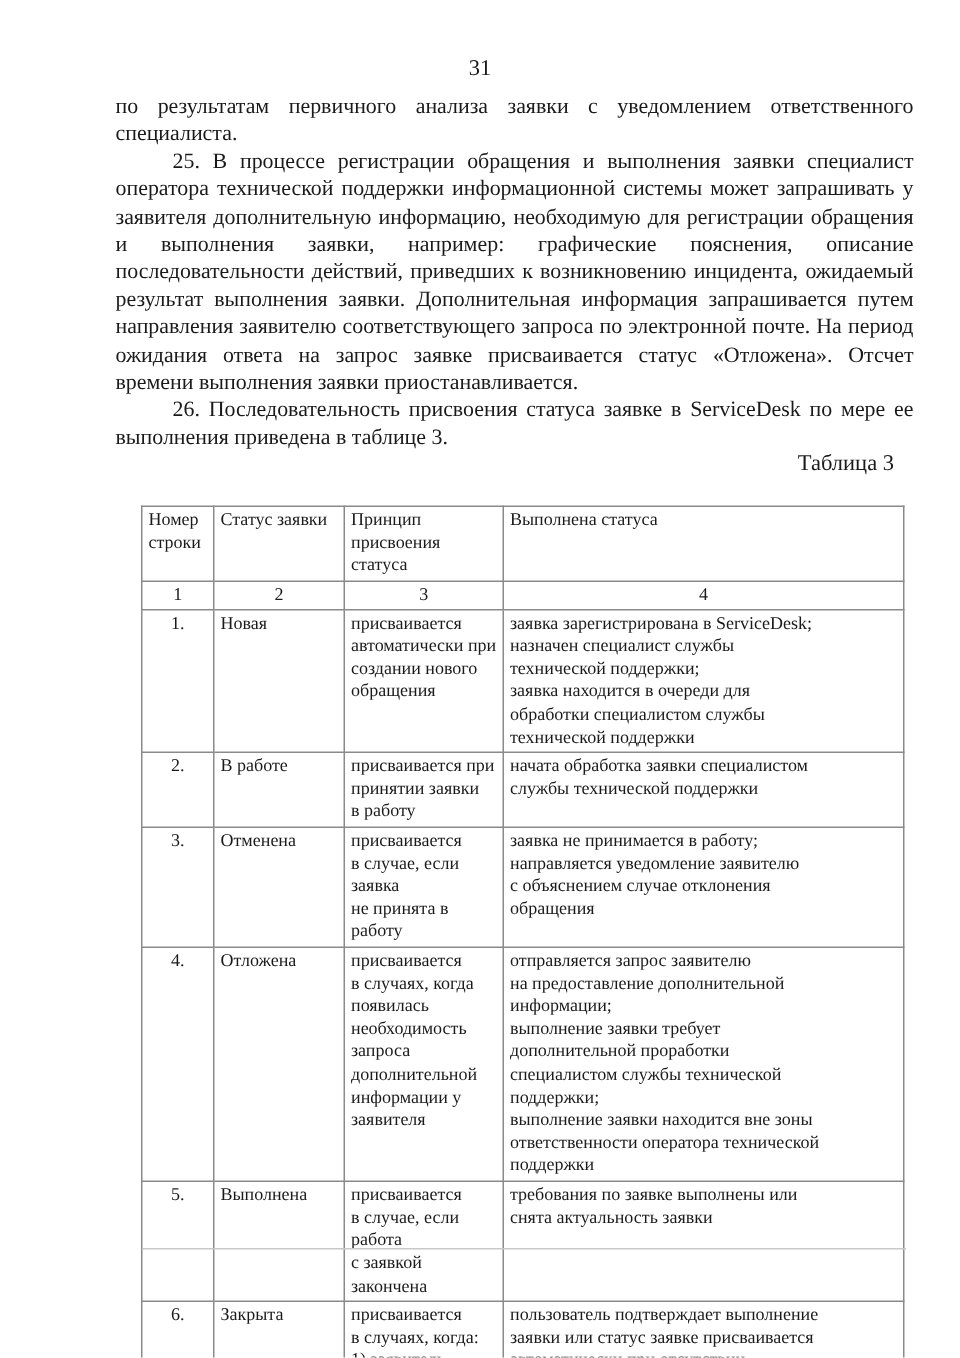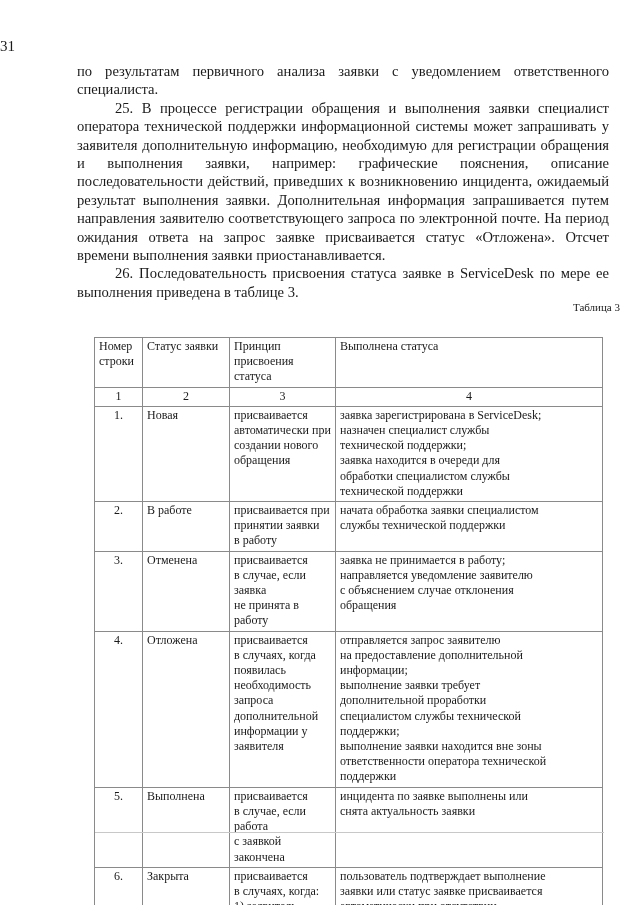--- a/index.html
+++ b/index.html
@@ -1,22 +1,22 @@
 <!DOCTYPE html>
 <html><head>
   <meta charset="utf-8">
   <style>
     html, body { margin: 0; padding: 0; background: #ffffff; }
     body { width: 640px; height: 905px; position: relative; overflow: hidden;
       font-family: "Liberation Serif", "DejaVu Serif", serif; color: #1a1a1a; }
-    .page-number { position: absolute; top: 38px; left: 0; width: 640px; text-align: left; font-size: 15px; }
+    .page-number { position: absolute; top: 38px; left: 0; width: 640px; text-align: center; font-size: 15px; }
     .body-text { position: absolute; left: 77px; width: 532px; font-size: 14.6px; line-height: 18.4px; text-align: justify; }
     .p1 { top: 62px; font-family: Liberation Serif, serif; }
     .p { text-indent: 38px; margin: 0; }
-    .table-caption { position: absolute; top: 301px; right: 20px; font-size: 11px; }
+    .table-caption { position: absolute; top: 301px; right: 44px; font-size: 15px; }
     table.status-table { position: absolute; top: 337px; left: 94px; width: 509px; border-collapse: collapse;
       font-size: 12px; line-height: 15.2px; }
     table.status-table td, table.status-table th { border: 1px solid #8a8a8a; vertical-align: top; padding: 1px 4px 2px 4px; font-weight: normal; }
     table.status-table th { text-align: left; }
     .col-num { width: 39px; text-align: center; }
     .col-status { width: 78px; }
     .col-principle { width: 97px; }
     .idx td { text-align: center; padding-top: 0; padding-bottom: 0; }
     .num-cell { text-align: center; }
     .line { display: block; }
@@ -131,21 +131,21 @@
       </tr>
       <tr>
         <td class="num-cell">5.</td>
         <td>Выполнена</td>
         <td>
           <span class="line">присваивается</span>
           <span class="line">в случае, если работа</span>
           <span class="line">с заявкой закончена</span>
         </td>
         <td>
-          <span class="line">инцидента по заявке выполнены или</span>
+          <span class="line">требования по заявке выполнены или</span>
           <span class="line">снята актуальность заявки</span>
         </td>
       </tr>
       <tr>
         <td class="num-cell">6.</td>
         <td>Закрыта</td>
         <td>
           <span class="line">присваивается</span>
           <span class="line">в случаях, когда:</span>
           <span class="line">1) заявитель</span>

